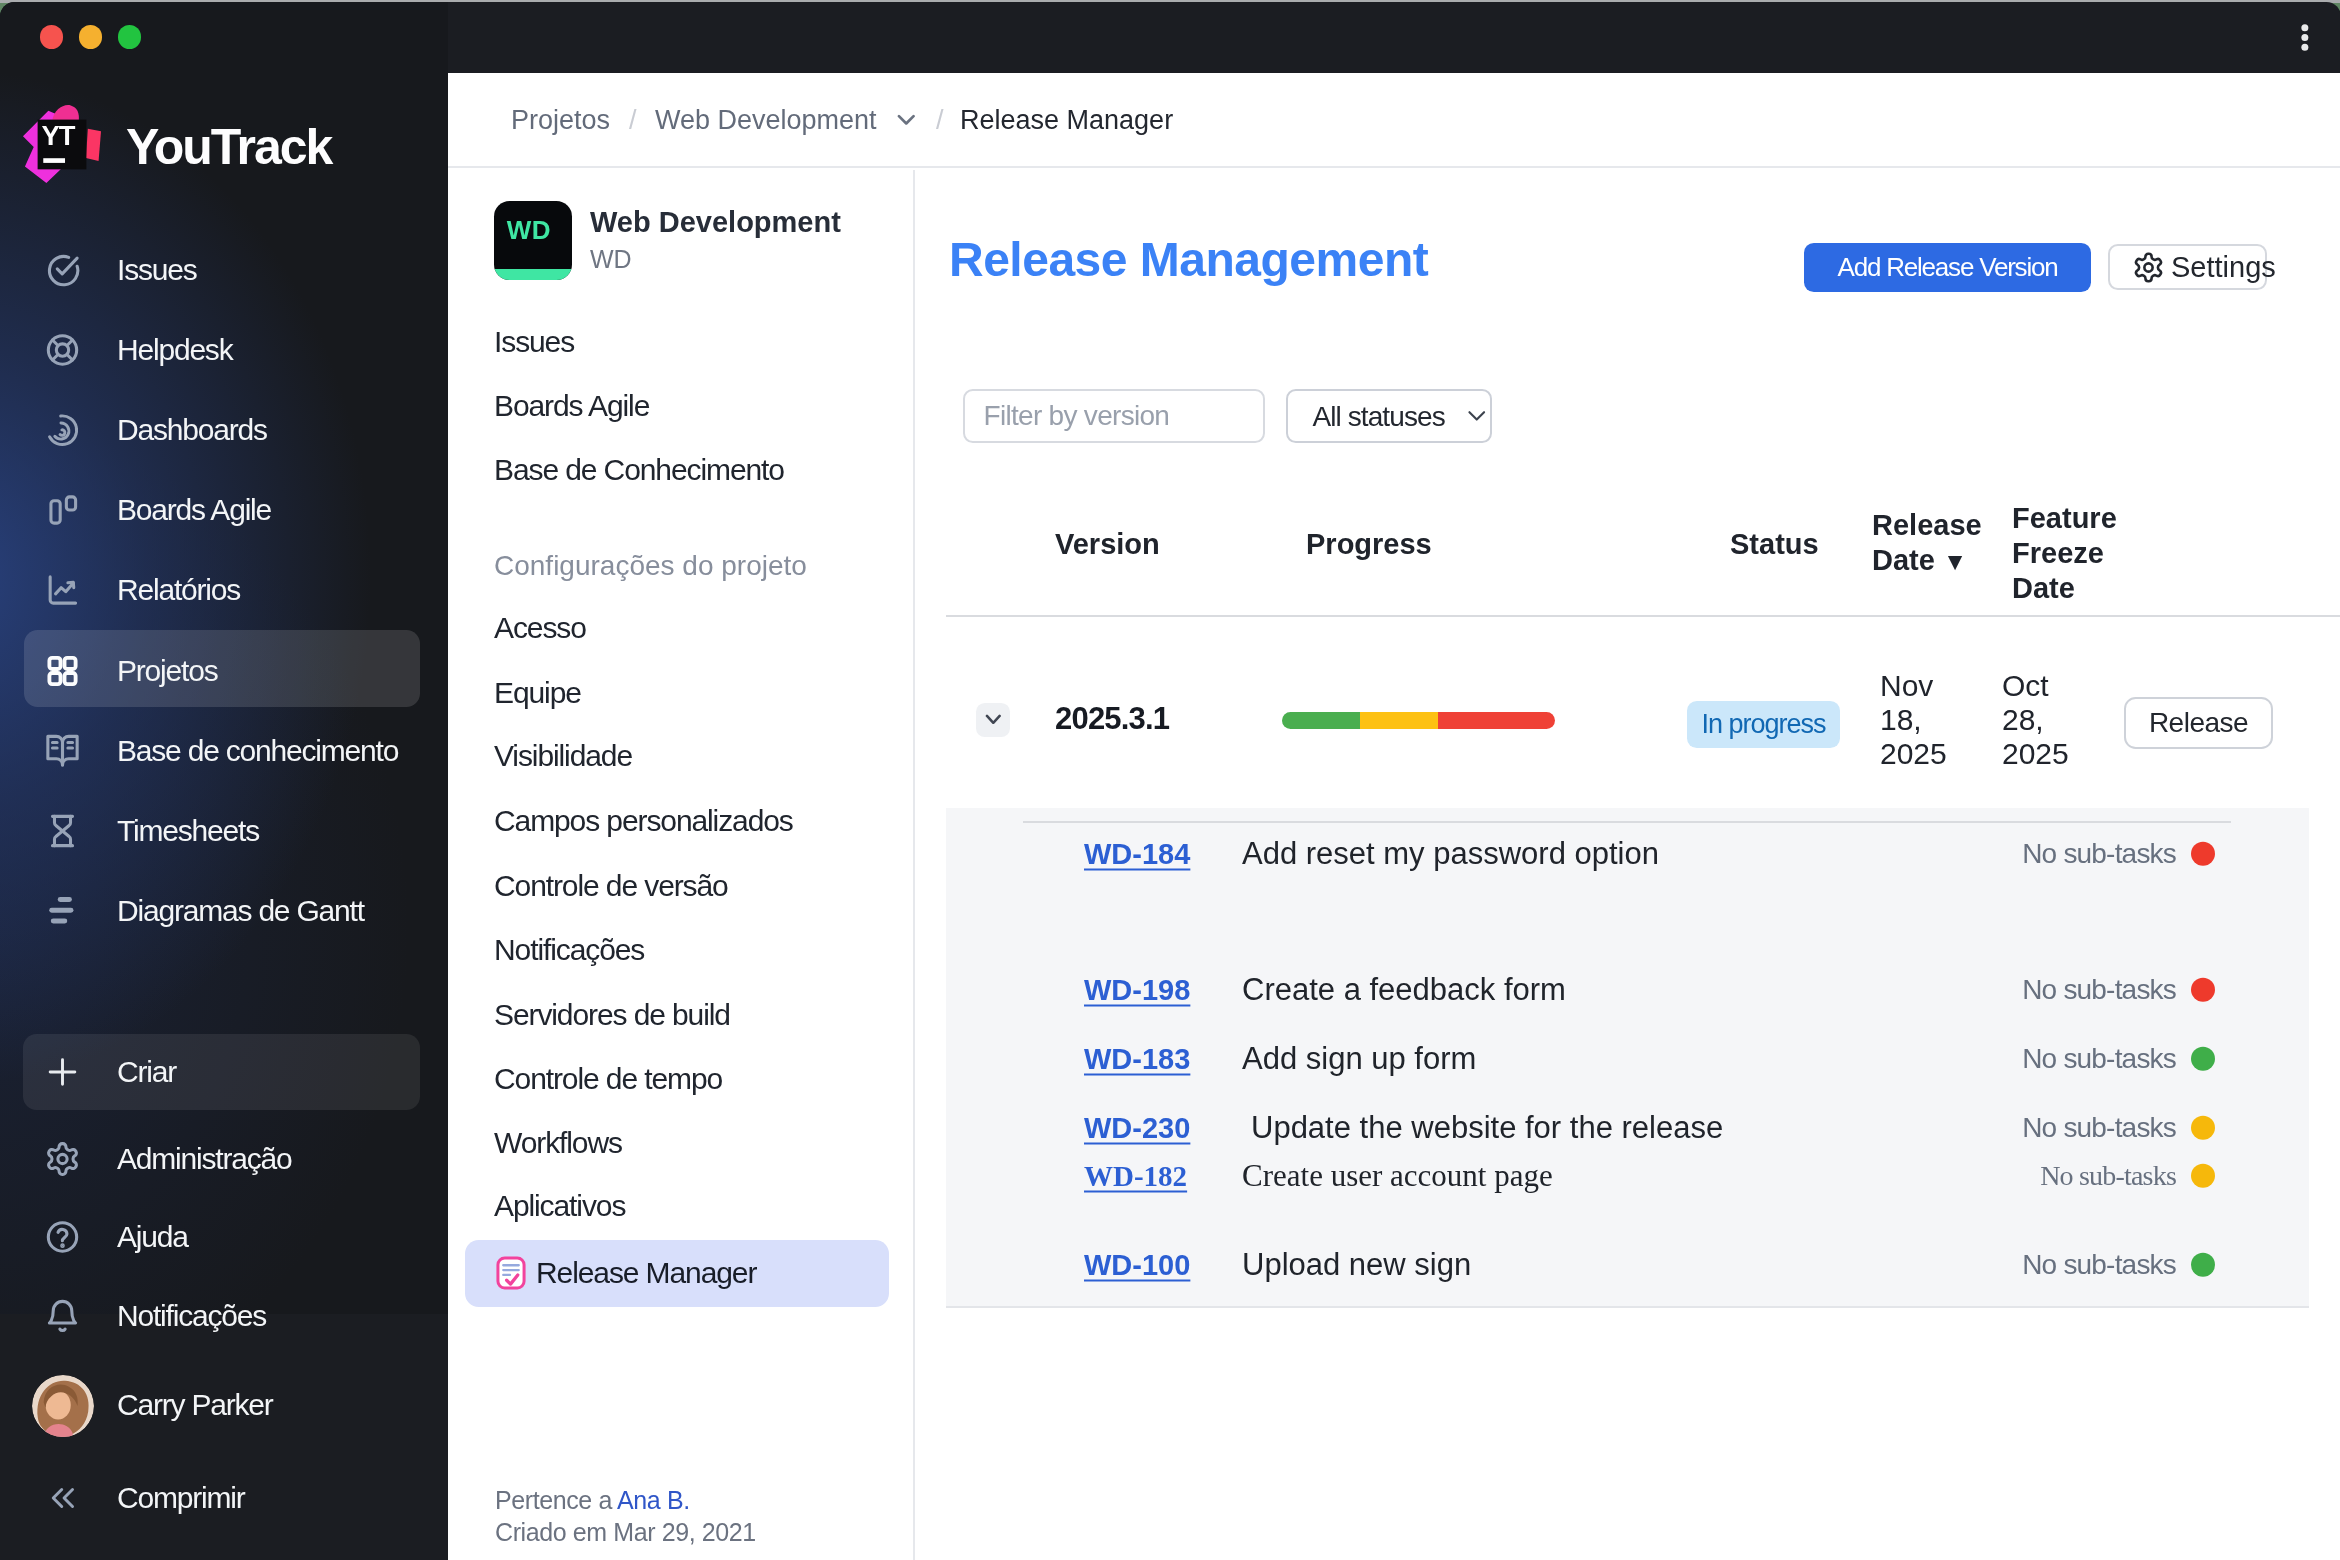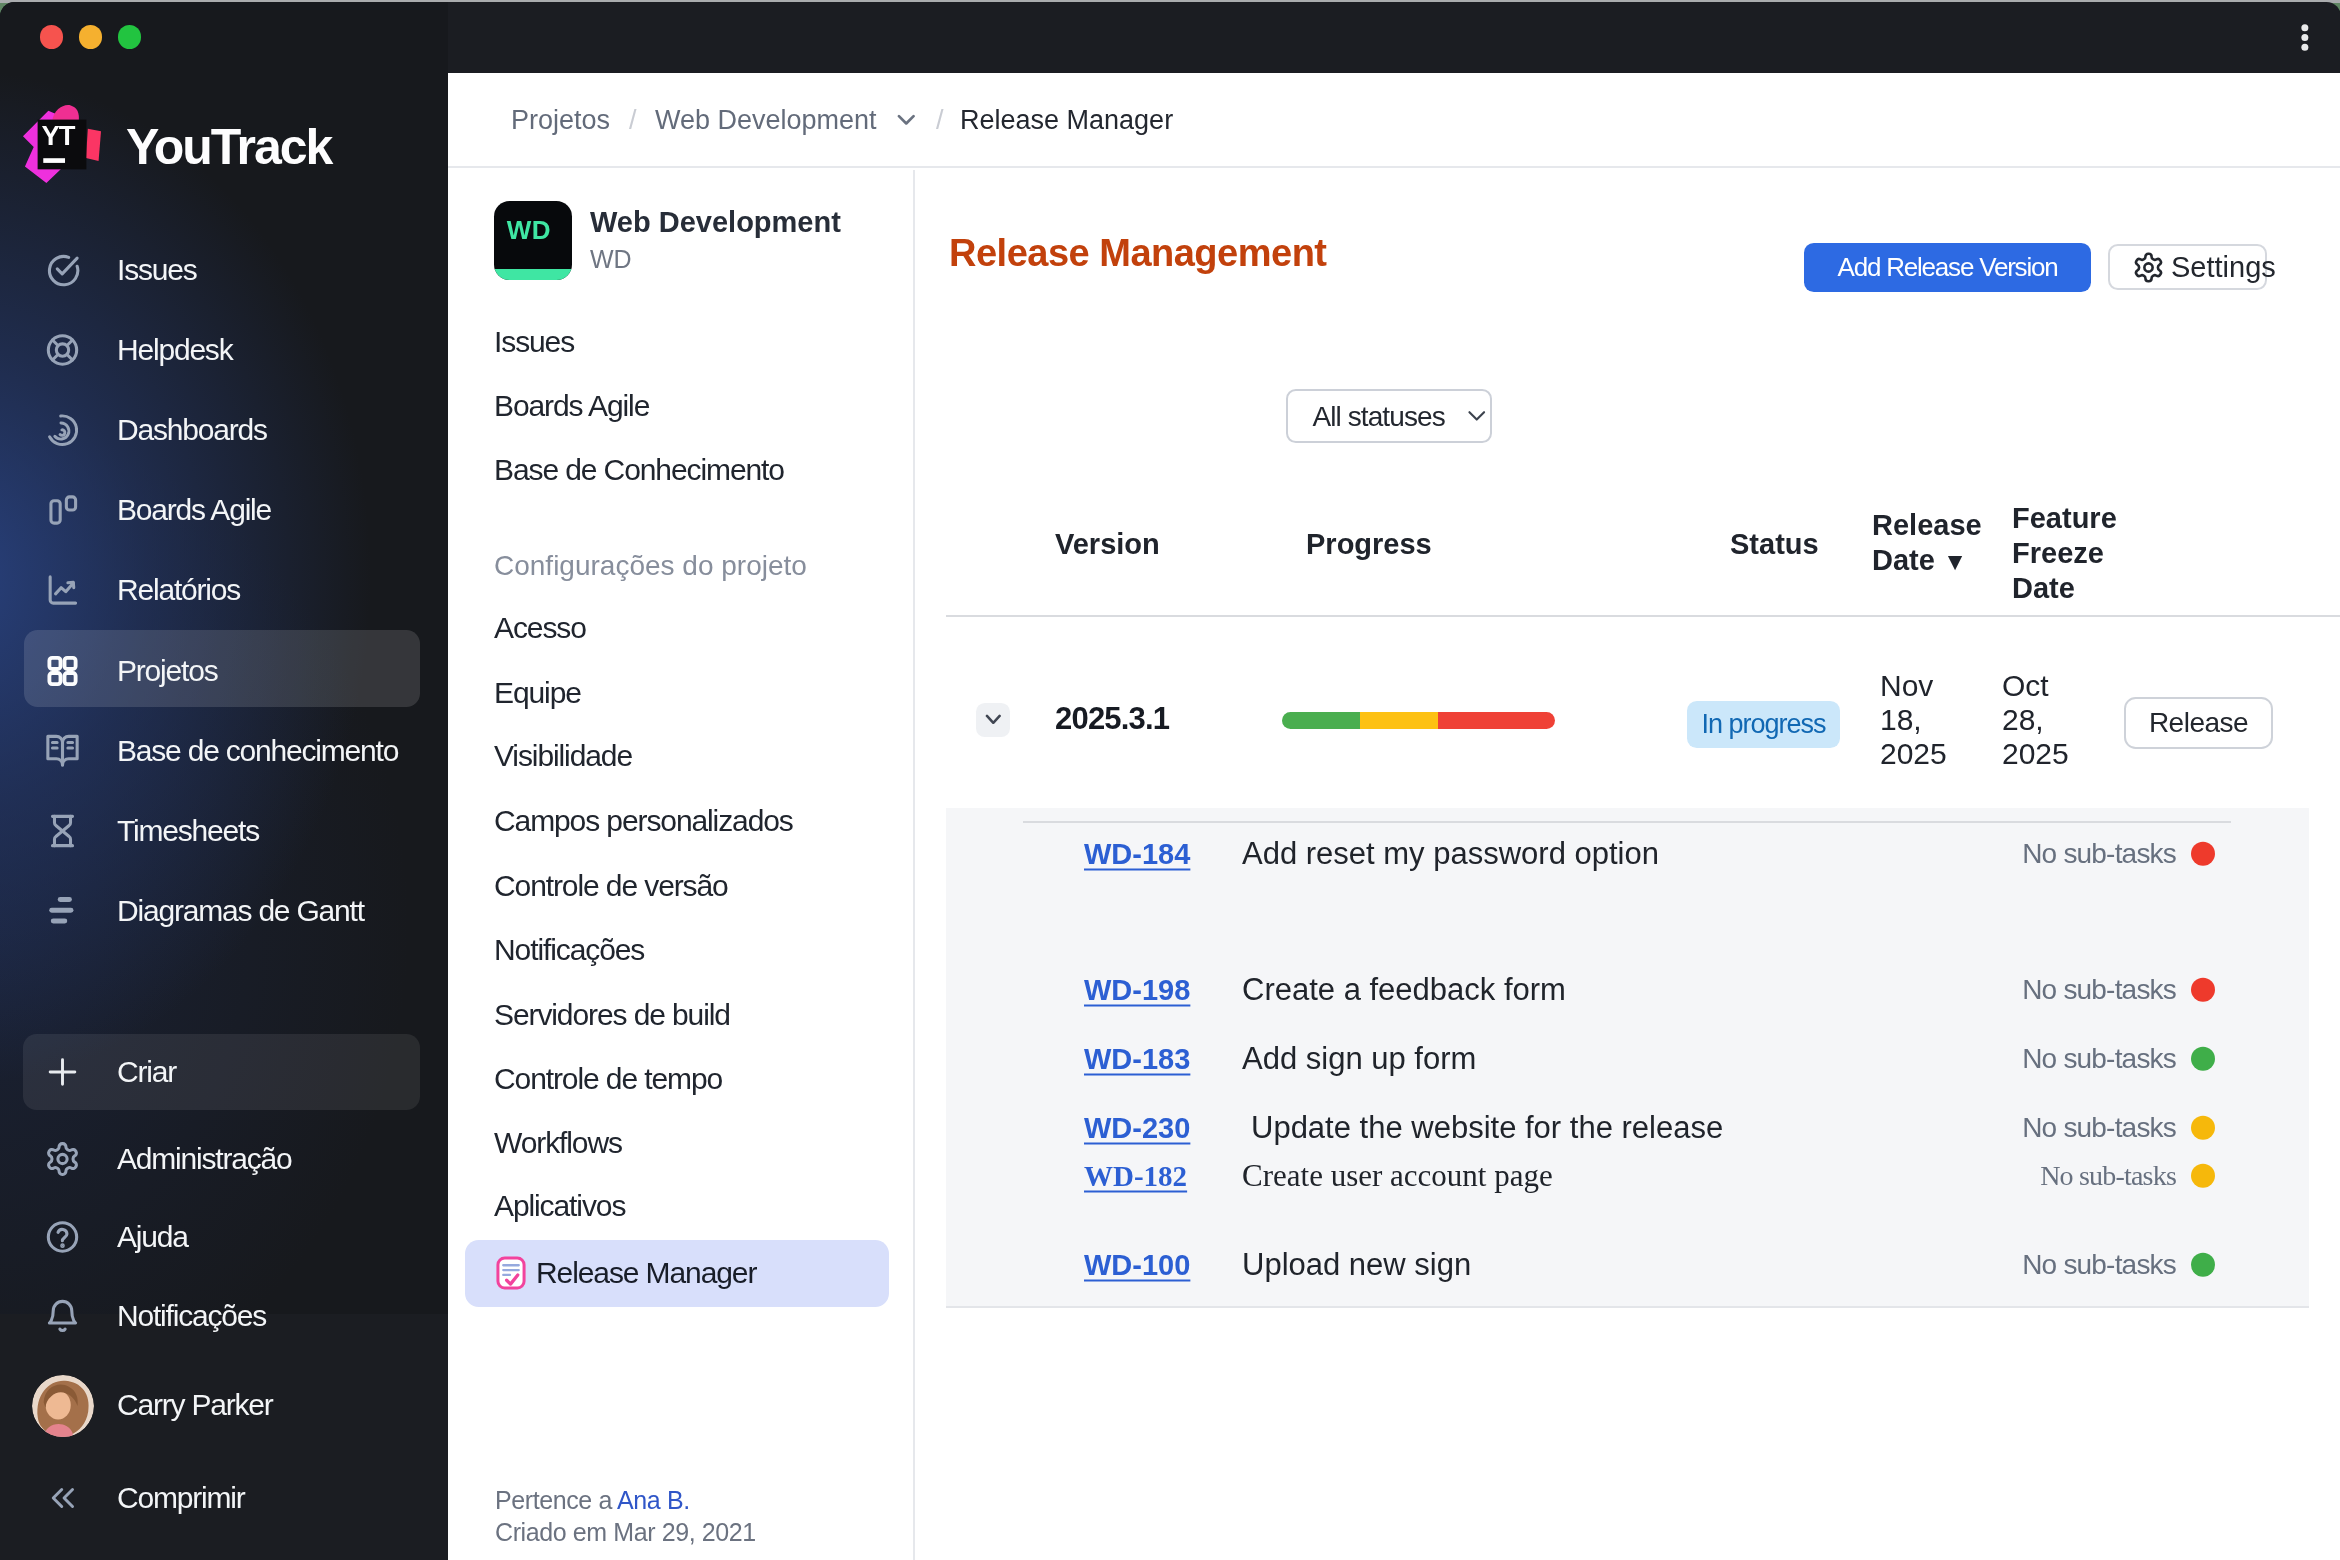--- a/index.html
+++ b/index.html
@@ -42,21 +42,21 @@
   .wdtile { position:absolute; left:46px; top:31px; width:78px; height:79px; border-radius:15.6px; background:#07090c; overflow:hidden; }
   .wdtile .strip { position:absolute; bottom:0; left:0; width:78px; height:10.7px; background:#3fe6a3; }
   .wdtile .wd { position:absolute; left:12.7px; top:13.7px; font-size:26px; font-weight:700; color:#3fe6a3; letter-spacing:0.5px; }
   .pn-item { position:absolute; left:46px; transform:translateY(-50%); font-size:30px; letter-spacing:-1.1px; color:#20252e; white-space:nowrap; }
   .pn-head { position:absolute; left:46px; transform:translateY(-50%); font-size:28px; color:#878e9c; white-space:nowrap; }
   .pn-active { position:absolute; left:16.6px; top:1070px; width:424px; height:67px; border-radius:13.7px; background:#d8dffb; }
   .pn-foot { position:absolute; left:47px; font-size:25px; letter-spacing:-0.4px; color:#6b7280; white-space:nowrap; }
 
   
   .content { position:absolute; left:467px; top:97px; width:1426px; height:1391px; }
-  .title { position:absolute; left:32px; top:135px; font-size:38px; font-weight:700; color:#c2410c; letter-spacing:-0.5px; }
+  .title { position:absolute; left:32px; top:135px; font-size:48px; font-weight:700; color:#3b82f6; letter-spacing:-0.5px; }
   .btn-blue { position:absolute; left:888px; top:146px; width:287px; height:49px; border-radius:9.8px; background:#2d6ae3; color:#fff; font-size:26px; letter-spacing:-1.2px; text-align:center; line-height:49px; }
   .btn-set { position:absolute; left:1192px; top:147px; width:159px; height:46px; border-radius:9.8px; border:2px solid #d5d8de; background:#fff; }
   .inp { position:absolute; left:495px; top:293px; width:302px; height:54px; border-radius:9.8px; border:2px solid #d7dae0; font-size:28px; letter-spacing:-0.7px; color:#99a0ac; line-height:50px; padding-left:18.5px; }
   .sel { position:absolute; left:818px; top:293px; width:206px; height:54px; border-radius:9.8px; border:2px solid #ccd0d8; }
   .th { position:absolute; font-size:29px; font-weight:700; color:#20242c; line-height:35px; }
   .hline { position:absolute; left:479px; top:517px; width:947px; height:2px; background:#d9dbdf; }
 
   .chevbtn { position:absolute; left:509px; top:606px; width:34px; height:34px; border-radius:8.8px; background:#eff1f4; }
   .vnum { position:absolute; left:588px; top:622px; transform:translateY(-50%); font-size:31px; letter-spacing:-0.8px; font-weight:700; color:#171b23; }
   .pbar { position:absolute; left:814px; top:614px; width:273px; height:16.6px; border-radius:8.8px; overflow:hidden; display:flex; }
@@ -271,20 +271,21 @@
     <div class="content" id="content">
       <div class="title" style="left:34px; top:62px;">Release Management</div>
       <div class="btn-blue" style="left:889px; top:73px;">Add Release Version</div>
       <div class="btn-set" style="left:1193px; top:74px;">
         <svg style="position:absolute; left:21.5px; top:4.9px;" width="33" height="33" viewBox="0 0 24 24" fill="none" stroke="#23272e" stroke-width="1.9" stroke-linecap="round" stroke-linejoin="round">
             <path d="M12.22 2h-.44a2 2 0 0 0-2 2v.18a2 2 0 0 1-1 1.73l-.43.25a2 2 0 0 1-2 0l-.15-.08a2 2 0 0 0-2.73.73l-.22.38a2 2 0 0 0 .73 2.73l.15.1a2 2 0 0 1 1 1.72v.51a2 2 0 0 1-1 1.74l-.15.09a2 2 0 0 0-.73 2.73l.22.38a2 2 0 0 0 2.73.73l.15-.08a2 2 0 0 1 2 0l.43.25a2 2 0 0 1 1 1.73V20a2 2 0 0 0 2 2h.44a2 2 0 0 0 2-2v-.18a2 2 0 0 1 1-1.73l.43-.25a2 2 0 0 1 2 0l.15.08a2 2 0 0 0 2.73-.73l.22-.39a2 2 0 0 0-.73-2.73l-.15-.08a2 2 0 0 1-1-1.74v-.5a2 2 0 0 1 1-1.74l.15-.09a2 2 0 0 0 .73-2.73l-.22-.38a2 2 0 0 0-2.73-.73l-.15.08a2 2 0 0 1-2 0l-.43-.25a2 2 0 0 1-1-1.73V4a2 2 0 0 0-2-2z"></path>
             <circle cx="12" cy="12" r="3"></circle>
           </svg>
         <span style="position:absolute; left:61px; top:4.9px; font-size:29px; color:#23272e; line-height:33px;">Settings</span>
       </div>
+      <div class="inp" style="left:48px; top:219px;">Filter by version</div>
       <div class="sel" style="left:371px; top:219px;">
         <span style="position:absolute; left:24.4px; top:8.8px; font-size:28px; letter-spacing:-0.9px; color:#23272f; line-height:33px;">All statuses</span>
         <svg style="position:absolute; left:179px; top:17.6px;" width="19.5" height="14.6" viewBox="0 0 24 16">
             <path d="M3 3l9 9 9-9" fill="none" stroke="#3c434e" stroke-width="2.6" stroke-linecap="round" stroke-linejoin="round"></path>
           </svg>
       </div>
 
       <div class="th" style="left:140px; top:357px;">Version</div>
       <div class="th" style="left:391px; top:357px;">Progress</div>
       <div class="th" style="left:815px; top:357px;">Status</div>

